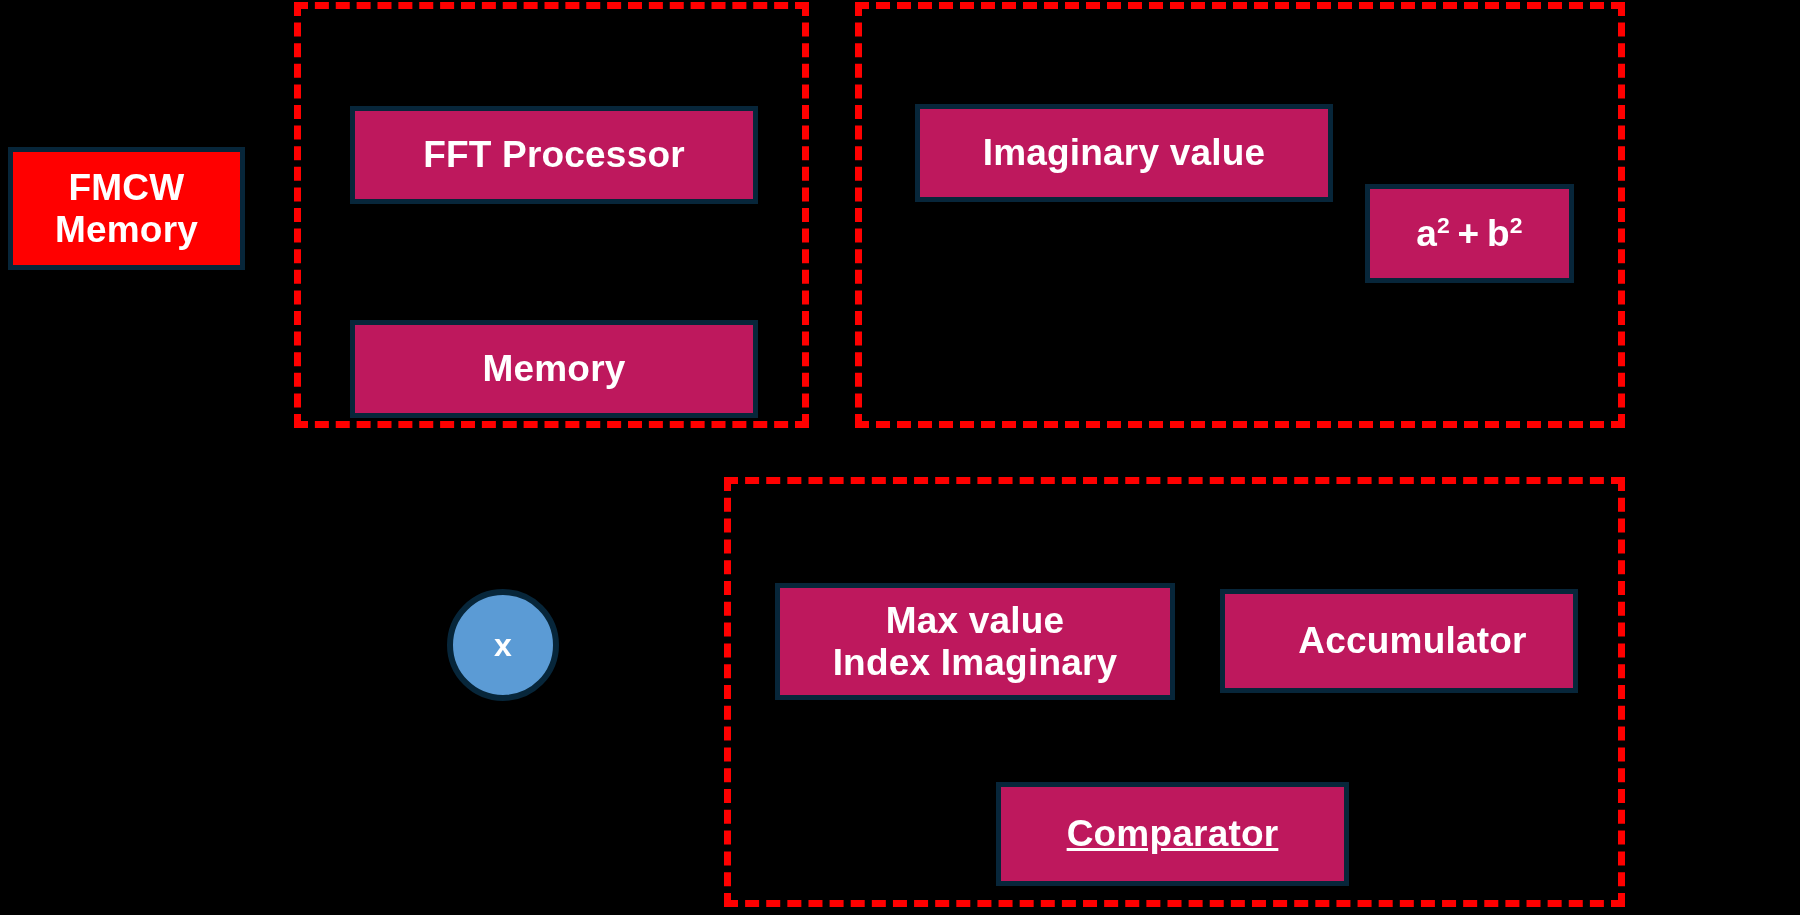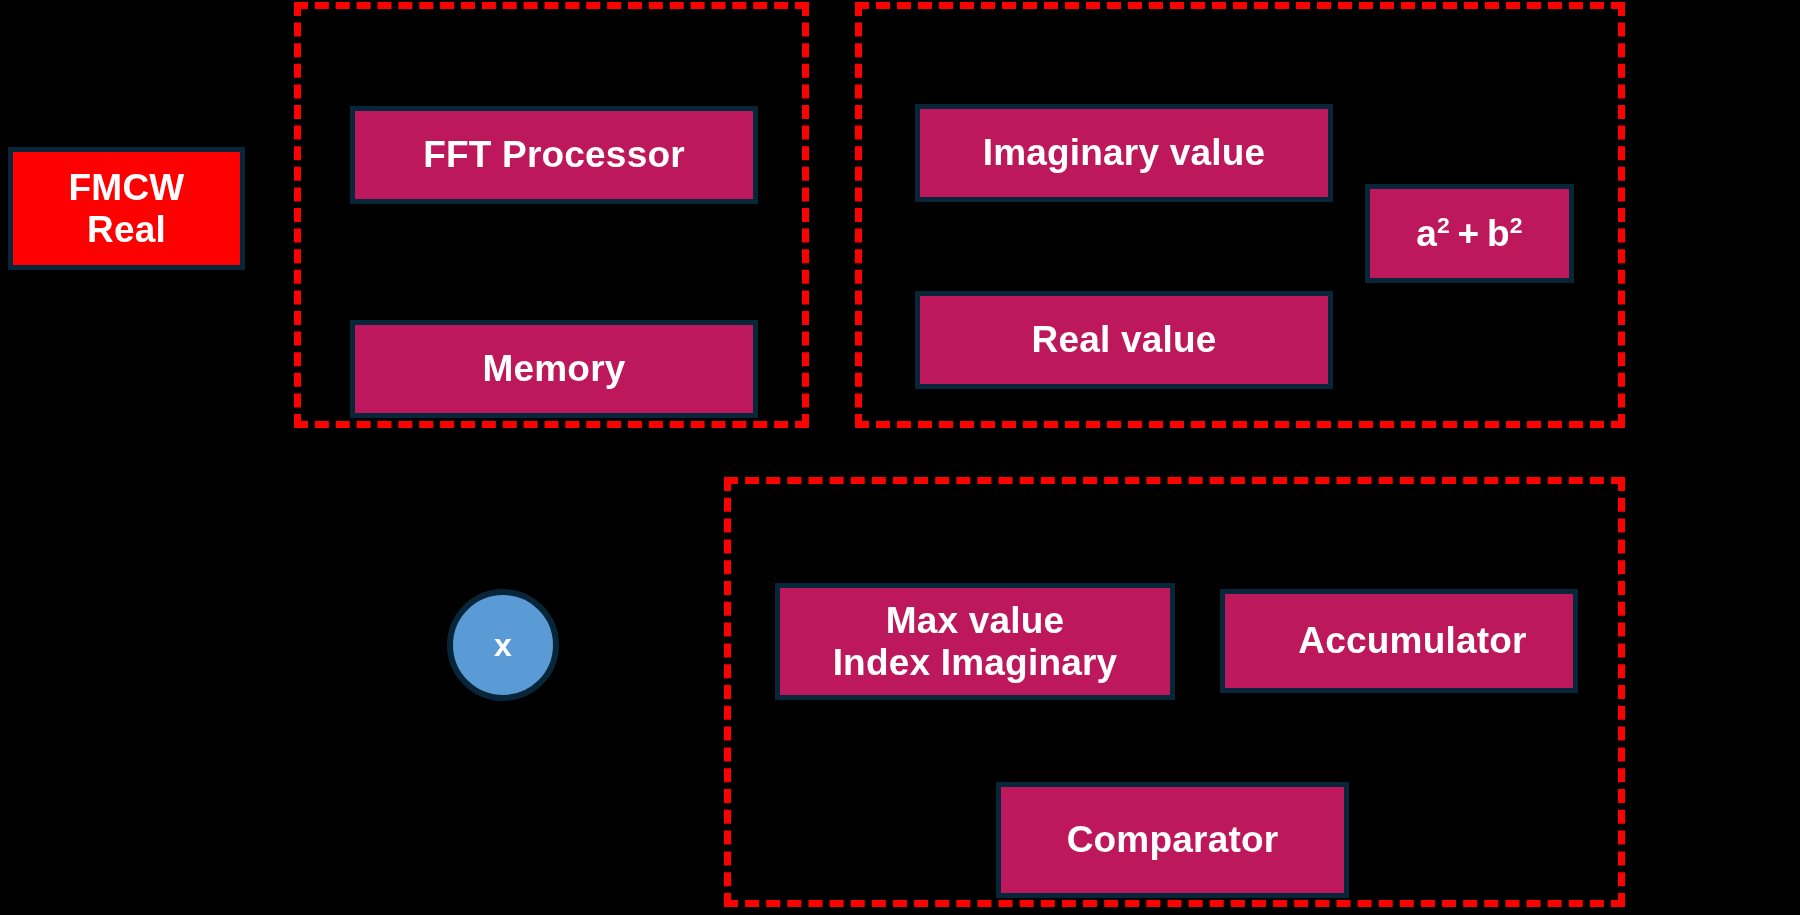--- a/index.html
+++ b/index.html
@@ -69,36 +69,35 @@
 
 <div id="stage">
 
   <div class="group-box" style="left:294px; top:2px; width:515px; height:426px;"></div>
 
   <div class="group-box" style="left:855px; top:2px; width:770px; height:426px;"></div>
 
   <div class="group-box" style="left:724px; top:477px; width:901px; height:430px;"></div>
 
   <div class="blk red" style="left:8px; top:147px; width:237px; height:123px; font-size:37px;">FMCW
-Real</div>
+Memory</div>
 
   <div class="blk" style="left:350px; top:106px; width:408px; height:98px; font-size:37px;">FFT Processor</div>
 
   <div class="blk" style="left:350px; top:292px; width:408px; height:98px; font-size:37px;margin-top:28px;">Memory</div>
 
   <div class="blk" style="left:915px; top:104px; width:418px; height:98px; font-size:37px;">Imaginary value</div>
 
-  <div class="blk" style="left:915px; top:291px; width:418px; height:98px; font-size:37px;">Real value</div>
 
   <div class="blk" style="left:1365px; top:184px; width:209px; height:99px; font-size:37px;">
     <span class="eq"><span>a</span><span class="sup">2</span> <span>+</span> <span>b</span><span class="sup">2</span></span>
   </div>
 
   <div class="circle" style="left:447px; top:589px; width:112px; height:112px; font-size:32px;">x</div>
 
   <div class="blk" style="left:775px; top:583px; width:400px; height:117px; font-size:37px;">Max value
 Index Imaginary</div>
 
   <div class="blk" style="left:1220px; top:589px; width:358px; height:104px; font-size:37px;padding-left:27px;">Accumulator</div>
 
-  <div class="blk" style="left:996px; top:782px; width:353px; height:116px; font-size:37px;">Comparator</div>
+  <div class="blk" style="left:996px; top:782px; width:353px; height:104px; font-size:37px;text-decoration:underline;">Comparator</div>
 
 </div>
 
 </body></html>

